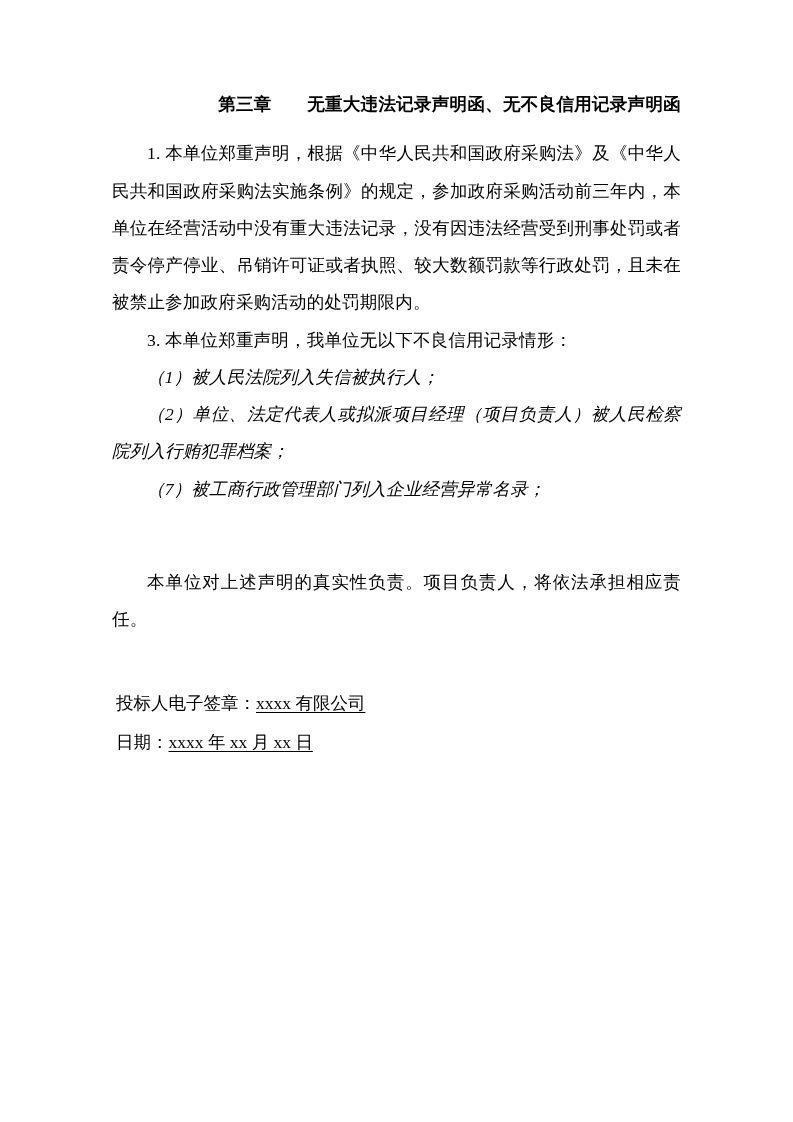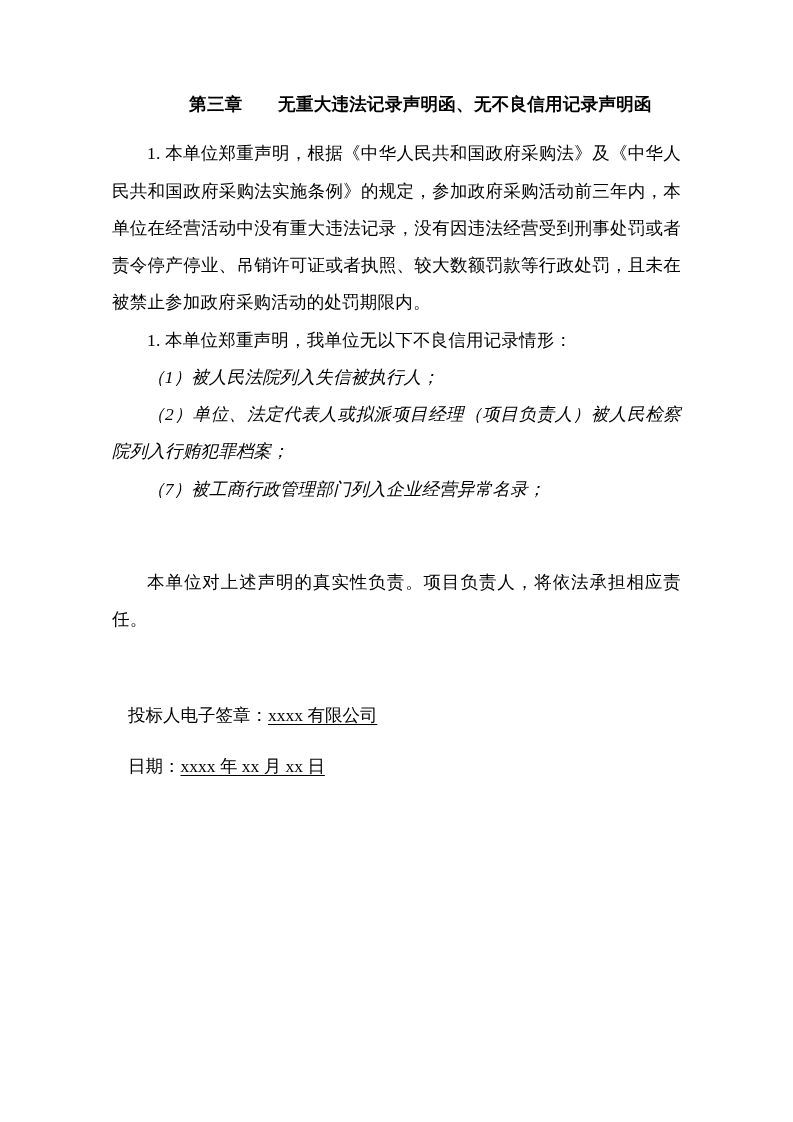--- a/index.html
+++ b/index.html
@@ -20,21 +20,21 @@
     left: 0;
     top: 0;
     width: 793px;
     height: 1122px;
     box-sizing: border-box;
     padding: 88px 112px 60px 112px;
   }
   .doc-title {
     font-size: 17.5px;
     line-height: 1.9;
-    text-align: center;
+    text-align: right;
     margin: 0 0 14px 0;
     padding-left: 48px;
     letter-spacing: 0.3px;
     white-space: pre;
   }
   .para {
     font-size: 17.5px;
     line-height: 2.13;
     margin: 0;
     text-align: justify;
@@ -53,39 +53,39 @@
   }
   .spacer-md {
     height: 46px;
   }
   .sign-block {
     margin-top: 0;
   }
   .sign-line {
     font-size: 17.5px;
     line-height: 2.2;
-    margin: 12px;
+    margin: 0;
     text-indent: 0;
     padding-left: 4px;
   }
   .u {
     text-decoration: underline;
     text-underline-offset: 3px;
   }
 </style>
 </head>
 <body>
 
 <div class="page">
 
   <h1 class="doc-title">第三章　　无重大违法记录声明函、无不良信用记录声明函</h1>
 
   <p class="para indent-2">1. 本单位郑重声明，根据《中华人民共和国政府采购法》及《中华人民共和国政府采购法实施条例》的规定，参加政府采购活动前三年内，本单位在经营活动中没有重大违法记录，没有因违法经营受到刑事处罚或者责令停产停业、吊销许可证或者执照、较大数额罚款等行政处罚，且未在被禁止参加政府采购活动的处罚期限内。</p>
 
-  <p class="para indent-2">1. 本单位郑重声明，我单位无以下不良信用记录情形：</p>
+  <p class="para indent-2">3. 本单位郑重声明，我单位无以下不良信用记录情形：</p>
 
   <p class="para indent-list">（1）被人民法院列入失信被执行人；</p>
   <p class="para indent-list">（2）单位、法定代表人或拟派项目经理（项目负责人）被人民检察院列入行贿犯罪档案；</p>
   <p class="para indent-list">（7）被工商行政管理部门列入企业经营异常名录；</p>
 
   <div class="spacer-lg"></div>
 
   <p class="para indent-2">本单位对上述声明的真实性负责。项目负责人，将依法承担相应责任。</p>
 
   <div class="spacer-md"></div>

